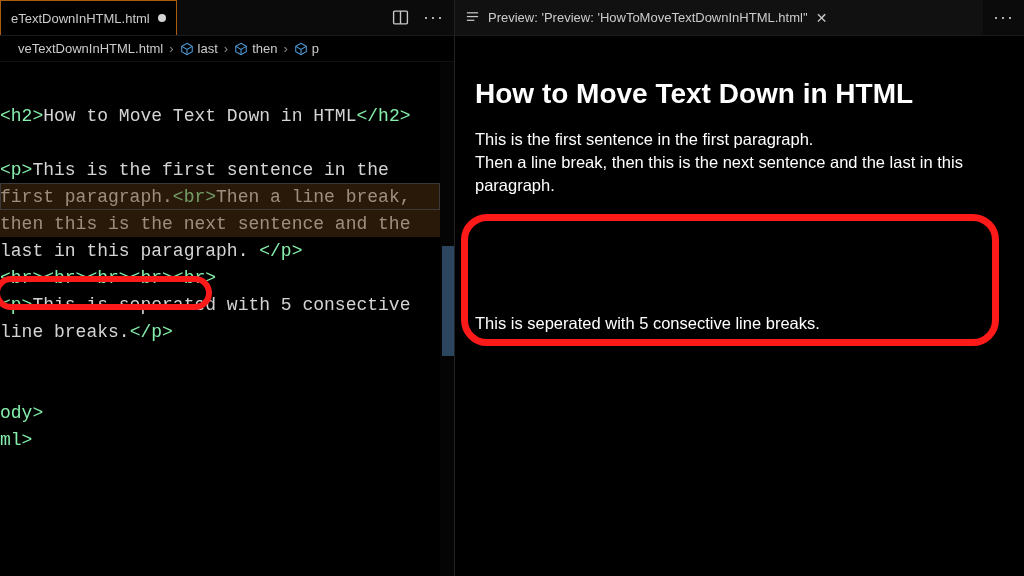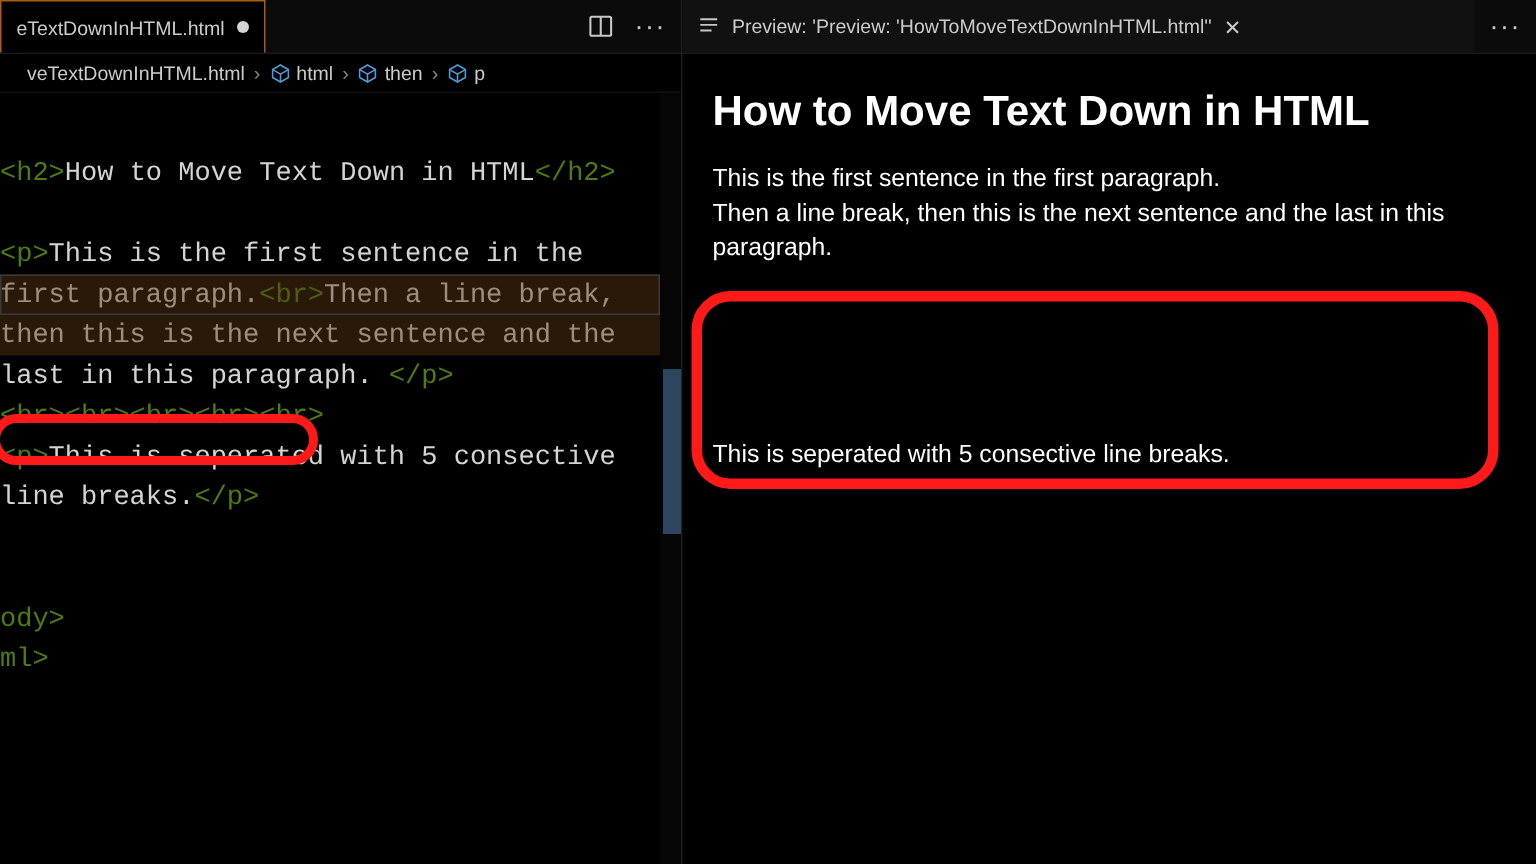--- a/index.html
+++ b/index.html
@@ -1,20 +1,20 @@
 <!DOCTYPE html>
 <html><head>
 <meta charset="utf-8">
 <style>
   * { box-sizing: border-box; margin: 0; padding: 0; }
   html, body { width: 1024px; height: 576px; overflow: hidden; background: #000; font-family: "Segoe UI", Arial, sans-serif; color: #ccc; }
   .app { display: flex; flex-direction: row; width: 100%; height: 100%; }
   .pane { display: flex; flex-direction: column; background: #000; }
   .editor-pane { width: 455px; border-right: 1px solid #222; }
-  .preview-pane { flex: 1; }
+  .preview-pane { flex: 1; gap: 20px; }
 
   
   .tabbar { display: flex; align-items: center; height: 36px; background: #0b0b0b; border-bottom: 1px solid #1a1a1a; }
   .tab { display: flex; align-items: center; height: 100%; padding: 0 10px; gap: 8px; font-size: 13px; color: #ccc; }
   .tab.active { background: #000; border: 1px solid #aa5d0e; border-bottom: none; }
   .dirty-dot { width: 8px; height: 8px; border-radius: 50%; background: #d4d4d4; display: inline-block; }
   .tab-actions { margin-left: auto; display: flex; align-items: center; gap: 14px; padding: 0 10px; }
   .icon { display: inline-flex; align-items: center; justify-content: center; color: #c8c8c8; }
   .ellipsis { font-size: 18px; letter-spacing: 1px; color: #c8c8c8; }
   .preview-tab { background: #111; }
@@ -22,21 +22,21 @@
 
   
   .breadcrumbs { display: flex; align-items: center; height: 26px; padding: 0 18px; gap: 6px; font-size: 13px; color: #ccc; background: #000; border-bottom: 1px solid #111; }
   .crumb { display: flex; align-items: center; gap: 4px; }
   .chev { color: #888; }
   .crumb-icon svg { display:block; }
 
   
   .editor-body { position: relative; flex: 1; padding: 14px 0 0 0; font-family: Consolas, "Courier New", monospace; font-size: 18px; line-height: 27px; }
   .code { white-space: pre-wrap; word-break: break-word; padding: 0 6px 0 0; }
-  .tag { color: #4d7c0f; }
+  .tag { color: #86efac; }
   .txt { color: #d4d4d4; }
   .hl-region { position: absolute; left: 0; background: rgba(90,55,20,0.45); pointer-events:none; }
   .current-line { position:absolute; left:0; right:14px; height:27px; border:1px solid #3a3a3a; pointer-events:none; }
   .red-oval-code { position:absolute; border:6px solid #ff1a1a; border-radius:18px; pointer-events:none; }
 
   .minimap { position:absolute; top:0; right:0; width:14px; height:100%; background:#050505; }
   .minimap .thumb { position:absolute; top:184px; right:0; width:12px; height:110px; background:#2d4660; }
 
   
   .preview-body { flex:1; padding: 22px 20px 0 20px; color:#fff; position:relative; }
@@ -73,21 +73,21 @@
         <span>veTextDownInHTML.html</span>
       </span>
       <span class="chev">›</span>
       <span class="crumb">
         <span class="crumb-icon">
             <svg width="14" height="14" viewBox="0 0 16 16" stroke="#4f9bd8" fill="none" stroke-width="1.2">
               <path d="M8 1.5 14 5v6l-6 3.5L2 11V5z"></path>
               <path d="M2 5l6 3.5L14 5M8 8.5V14.5"></path>
             </svg>
           </span>
-        <span>html</span>
+        <span>last</span>
       </span>
       <span class="chev">›</span>
       <span class="crumb">
         <span class="crumb-icon">
             <svg width="14" height="14" viewBox="0 0 16 16" stroke="#4f9bd8" fill="none" stroke-width="1.2">
               <path d="M8 1.5 14 5v6l-6 3.5L2 11V5z"></path>
               <path d="M2 5l6 3.5L14 5M8 8.5V14.5"></path>
             </svg>
           </span>
         <span>then</span>

